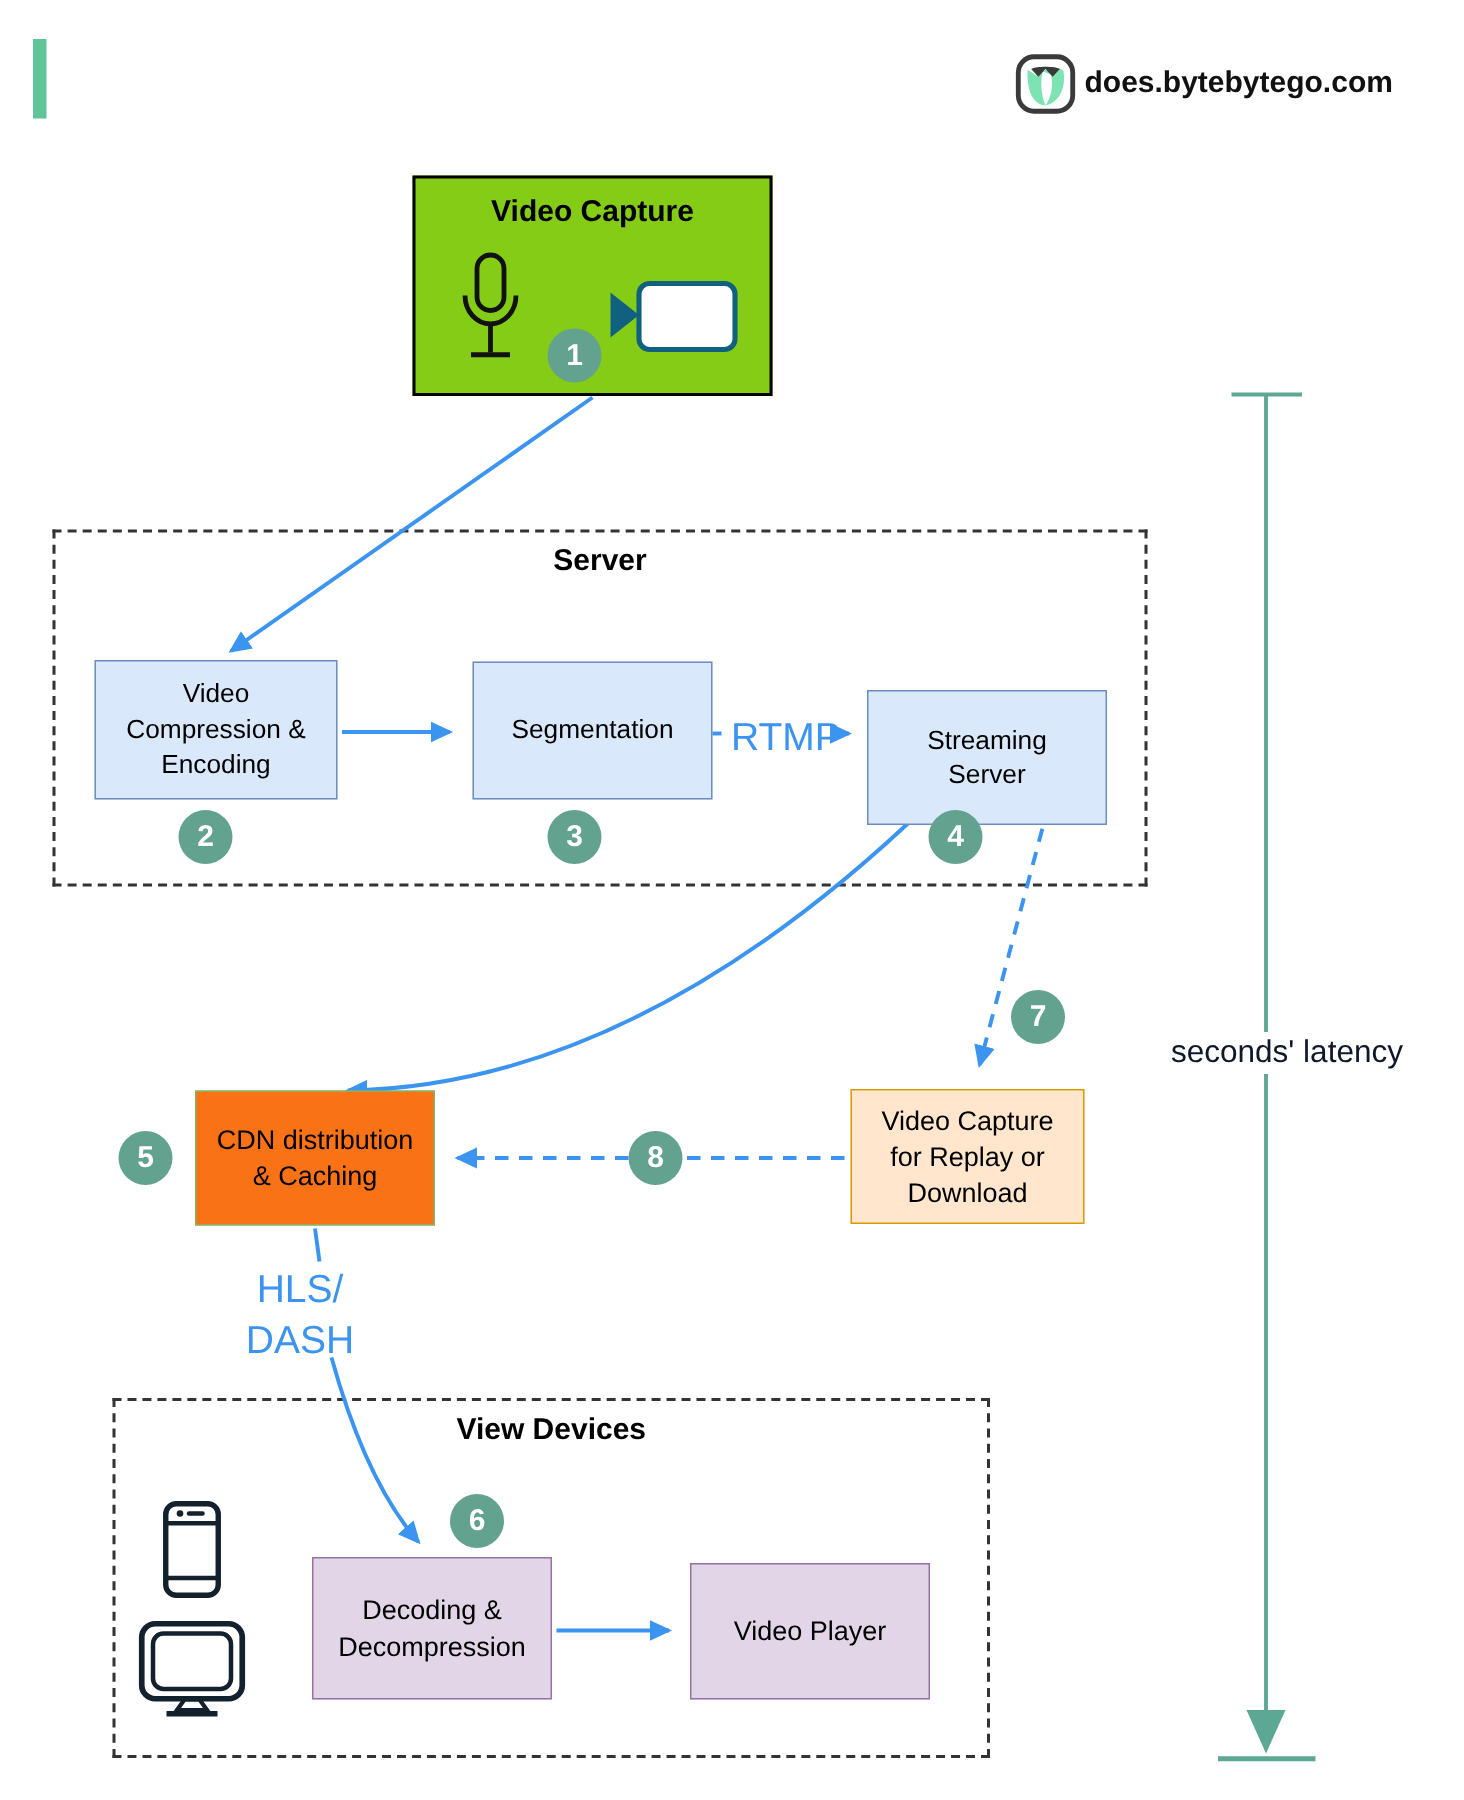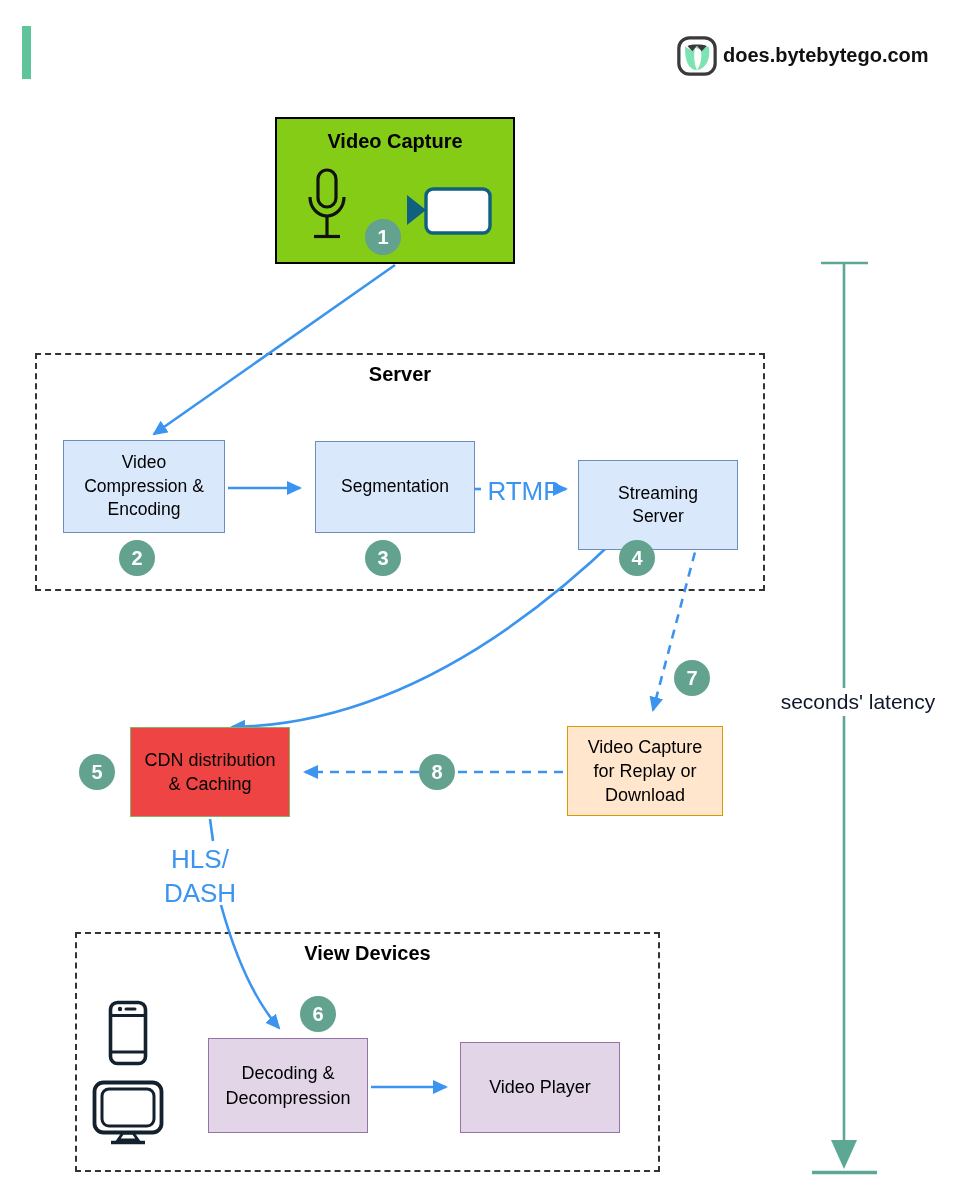--- a/index.html
+++ b/index.html
@@ -57,21 +57,21 @@
     position: absolute; left: 275px; top: 117px;
     width: 240px; height: 147px;
     border: 2px solid #000; background: #84cc16;
     z-index: 3;
   }
   .capture-title {
     position: absolute; left: 0; right: 0; top: 11px;
     text-align: center; font-size: 20px; font-weight: 700; color: #000;
   }
   .blue-box   { background: #dae8fc; border: 1.5px solid #6c8ebf; }
-  .green-box  { background: #ef4444; border: 1.5px solid #82b366; }
+  .green-box  { background: #f97316; border: 1.5px solid #82b366; }
   .orange-box { background: #ffe6cc; border: 1.5px solid #d79b00; }
   .purple-box { background: #e1d5e7; border: 1.5px solid #9673a6; }
 
   .badge {
     position: absolute;
     width: 36px; height: 36px; border-radius: 50%;
     background: #62a28e;
     color: #fff; font-size: 20px; font-weight: 700;
     display: flex; align-items: center; justify-content: center;
     z-index: 5;

